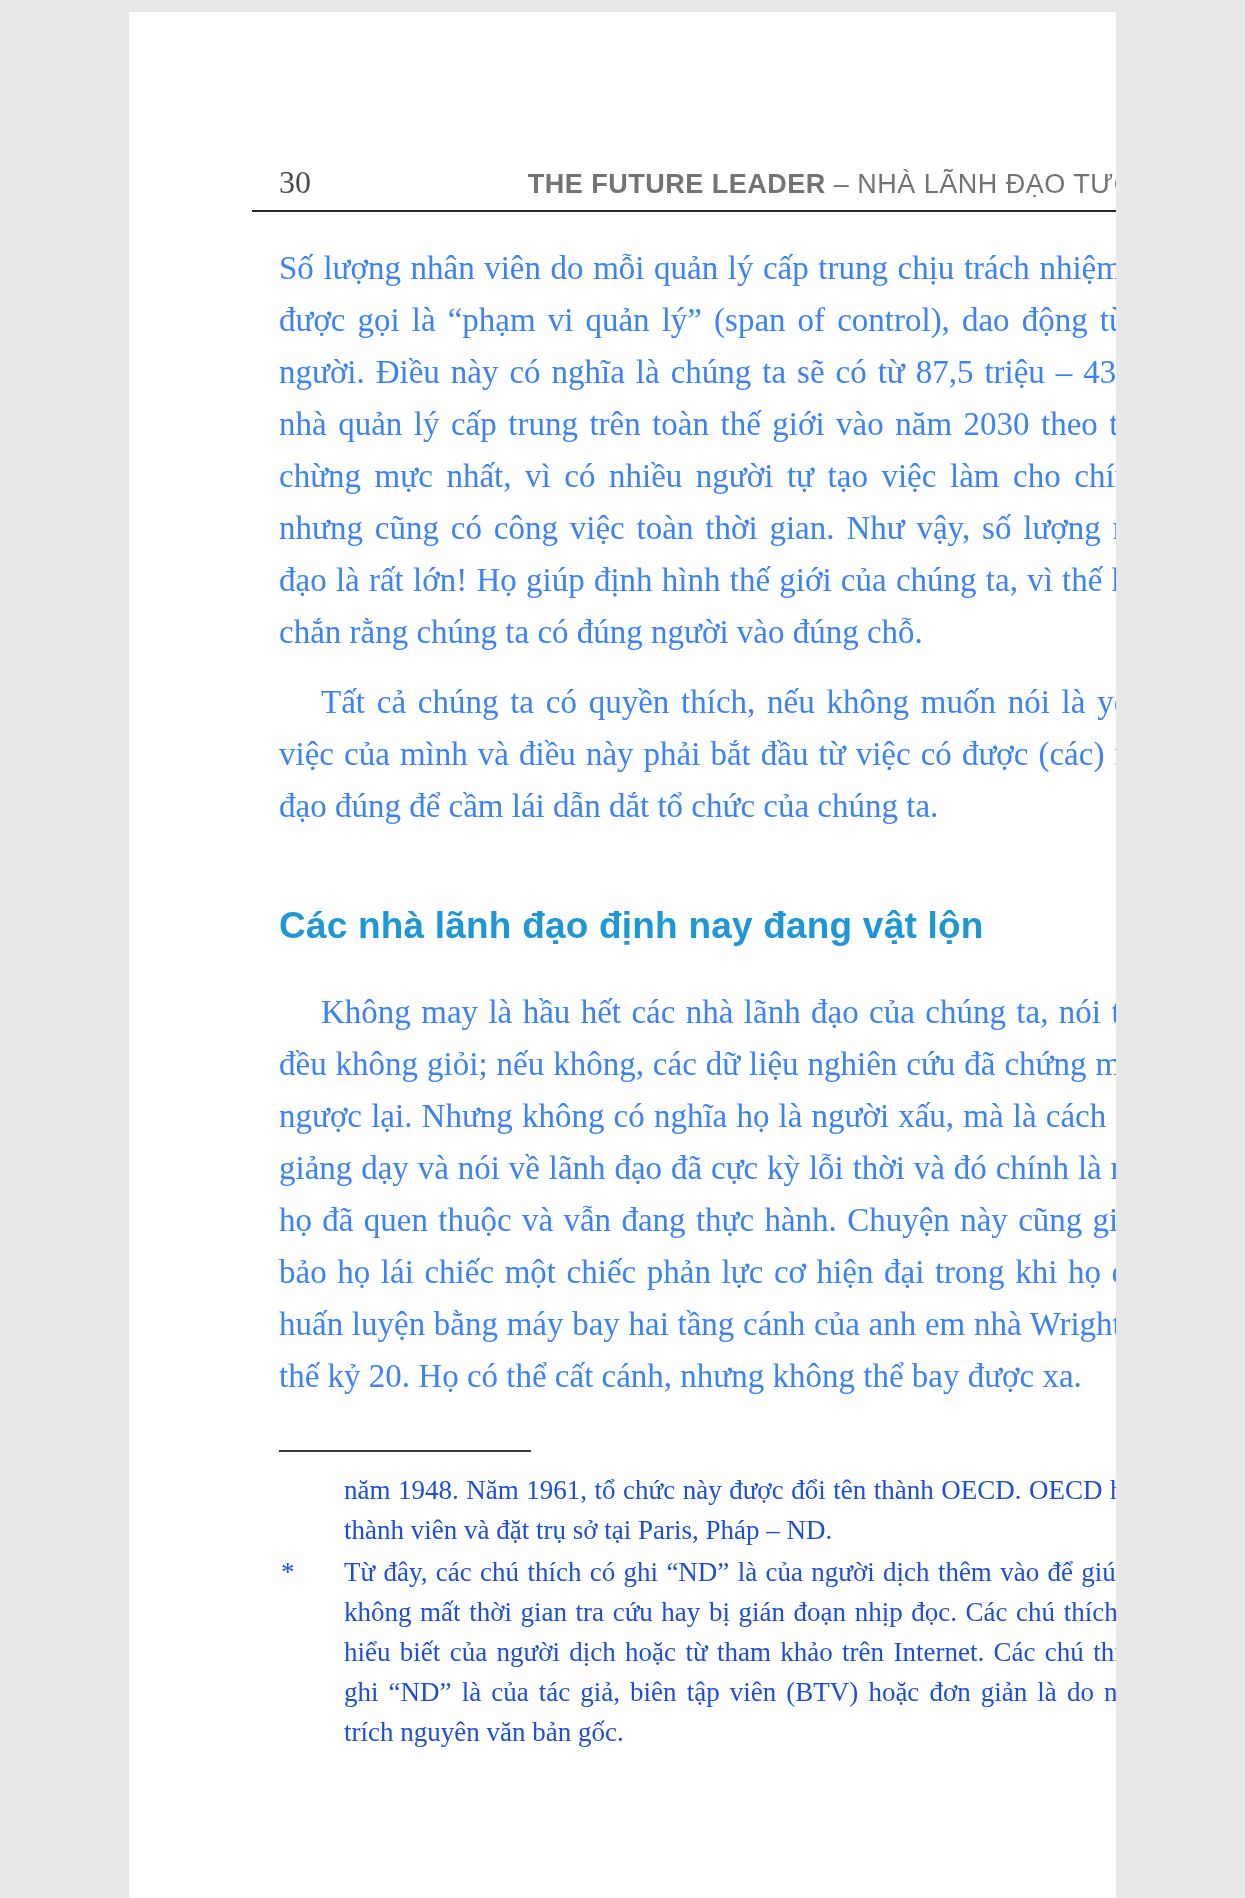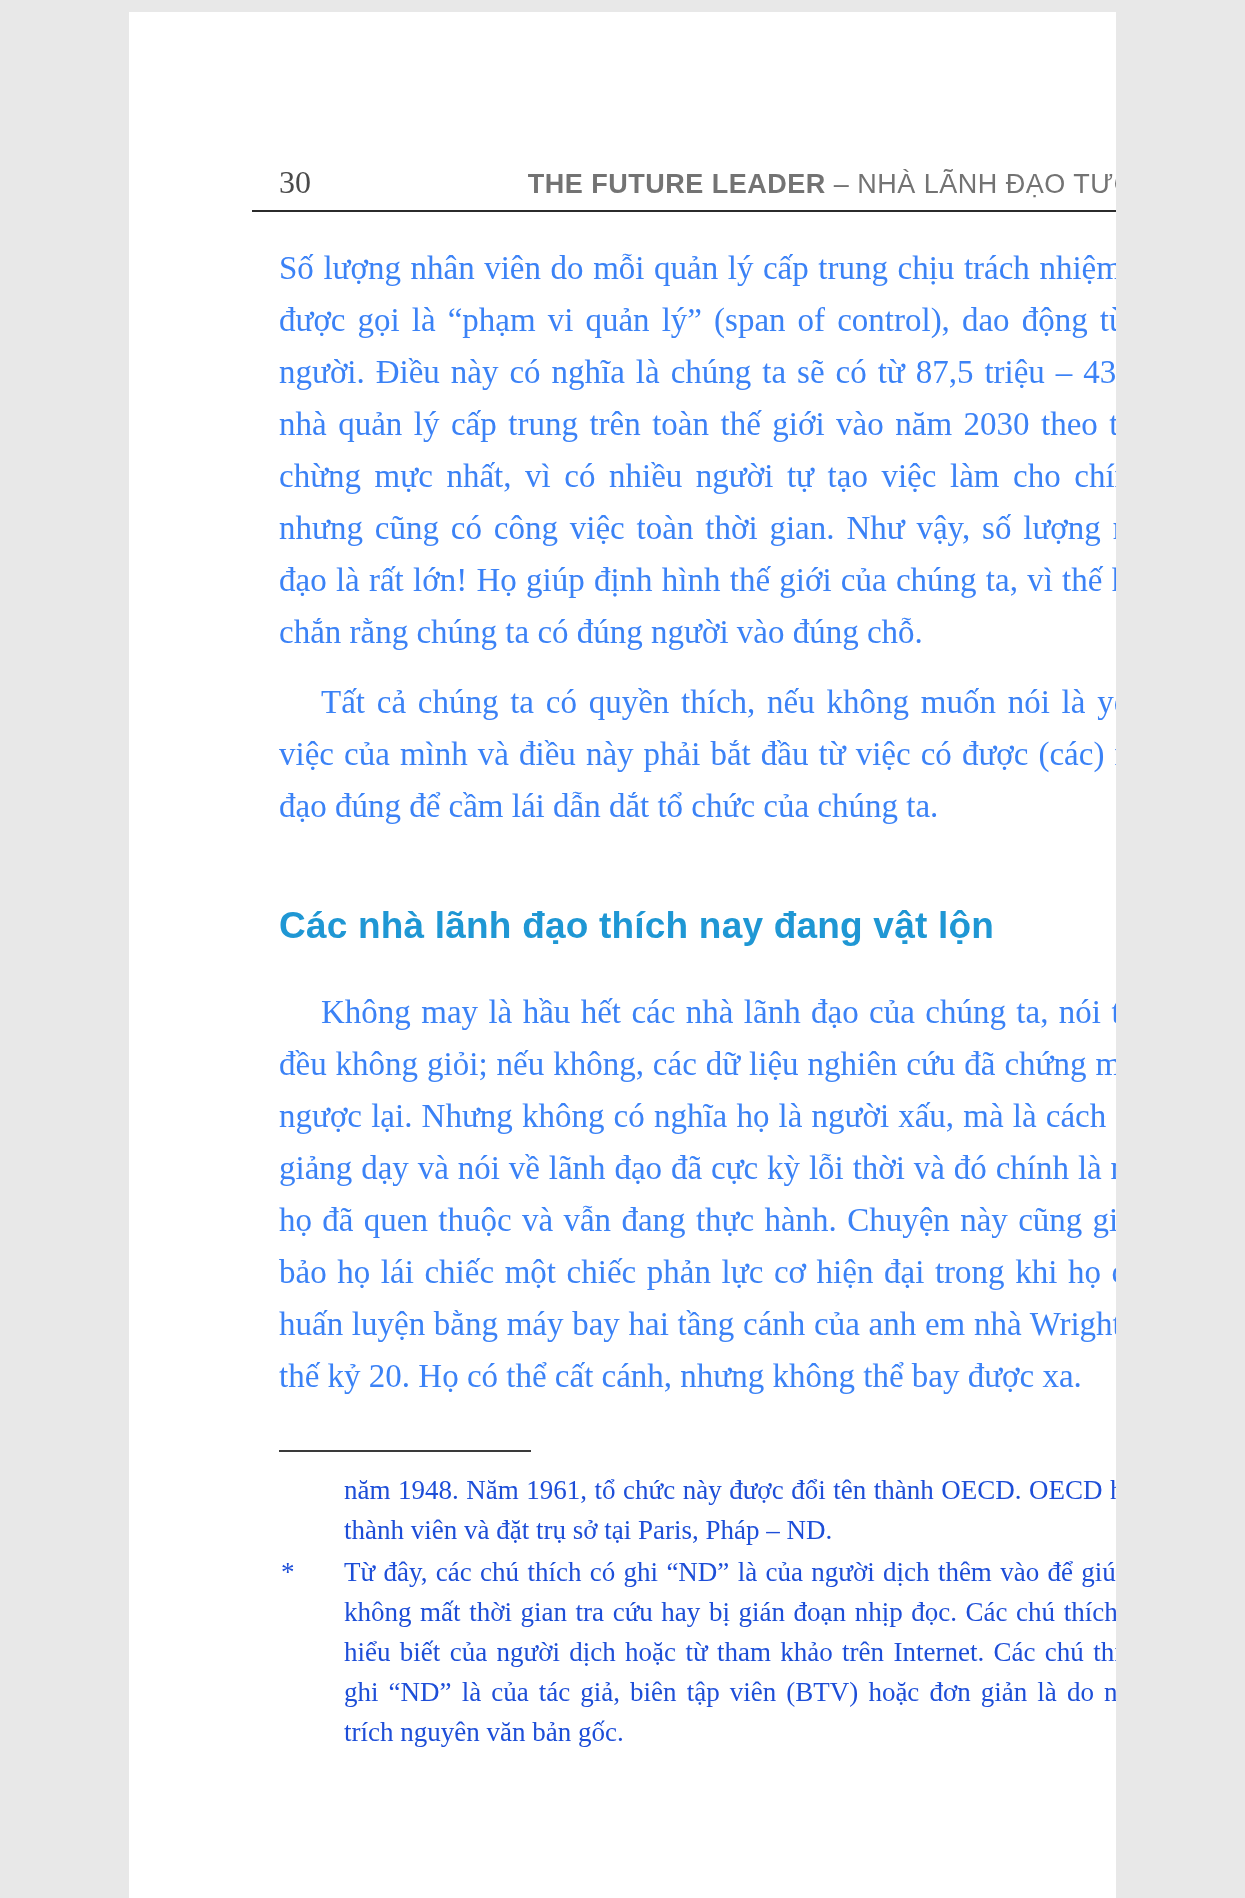--- a/index.html
+++ b/index.html
@@ -112,21 +112,21 @@
         <span class="rt-bold">THE FUTURE LEADER</span><span class="rt-light"> – </span><span class="rt-light">NHÀ LÃNH ĐẠO TƯƠNG LAI</span>
       </span>
     </div>
     <hr class="header-rule">
 
     <p class="body-para para-1">Số lượng nhân viên do mỗi quản lý cấp trung chịu trách nhiệm dẫn dắt được gọi là “phạm vi quản lý” (span of control), dao động từ 4 – 20 người. Điều này có nghĩa là chúng ta sẽ có từ 87,5 triệu – 437,5 triệu nhà quản lý cấp trung trên toàn thế giới vào năm 2030 theo tính toán chừng mực nhất, vì có nhiều người tự tạo việc làm cho chính mình nhưng cũng có công việc toàn thời gian. Như vậy, số lượng nhà lãnh đạo là rất lớn! Họ giúp định hình thế giới của chúng ta, vì thế hãy chắc chắn rằng chúng ta có đúng người vào đúng chỗ.</p>
 
     <p class="body-para para-2">Tất cả chúng ta có quyền thích, nếu không muốn nói là yêu, công việc của mình và điều này phải bắt đầu từ việc có được (các) nhà lãnh đạo đúng để cầm lái dẫn dắt tổ chức của chúng ta.</p>
 
     <h2 class="section-heading">
-      <span class="h-line">Các nhà lãnh đạo thích nay đang vật lộn</span>
+      <span class="h-line">Các nhà lãnh đạo định nay đang vật lộn</span>
     </h2>
 
     <p class="body-para para-3">Không may là hầu hết các nhà lãnh đạo của chúng ta, nói thẳng ra, đều không giỏi; nếu không, các dữ liệu nghiên cứu đã chứng minh điều ngược lại. Nhưng không có nghĩa họ là người xấu, mà là cách chúng ta giảng dạy và nói về lãnh đạo đã cực kỳ lỗi thời và đó chính là những gì họ đã quen thuộc và vẫn đang thực hành. Chuyện này cũng giống như bảo họ lái chiếc một chiếc phản lực cơ hiện đại trong khi họ chỉ được huấn luyện bằng máy bay hai tầng cánh của anh em nhà Wright hồi đầu thế kỷ 20. Họ có thể cất cánh, nhưng không thể bay được xa.</p>
 
     <hr class="footnote-rule">
 
     <div class="footnotes">
       <div class="footnote-item">
         <span class="footnote-marker"></span>
         <span class="footnote-text">năm 1948. Năm 1961, tổ chức này được đổi tên thành OECD. OECD hiện có 35 thành viên và đặt trụ sở tại Paris, Pháp – ND.</span>

